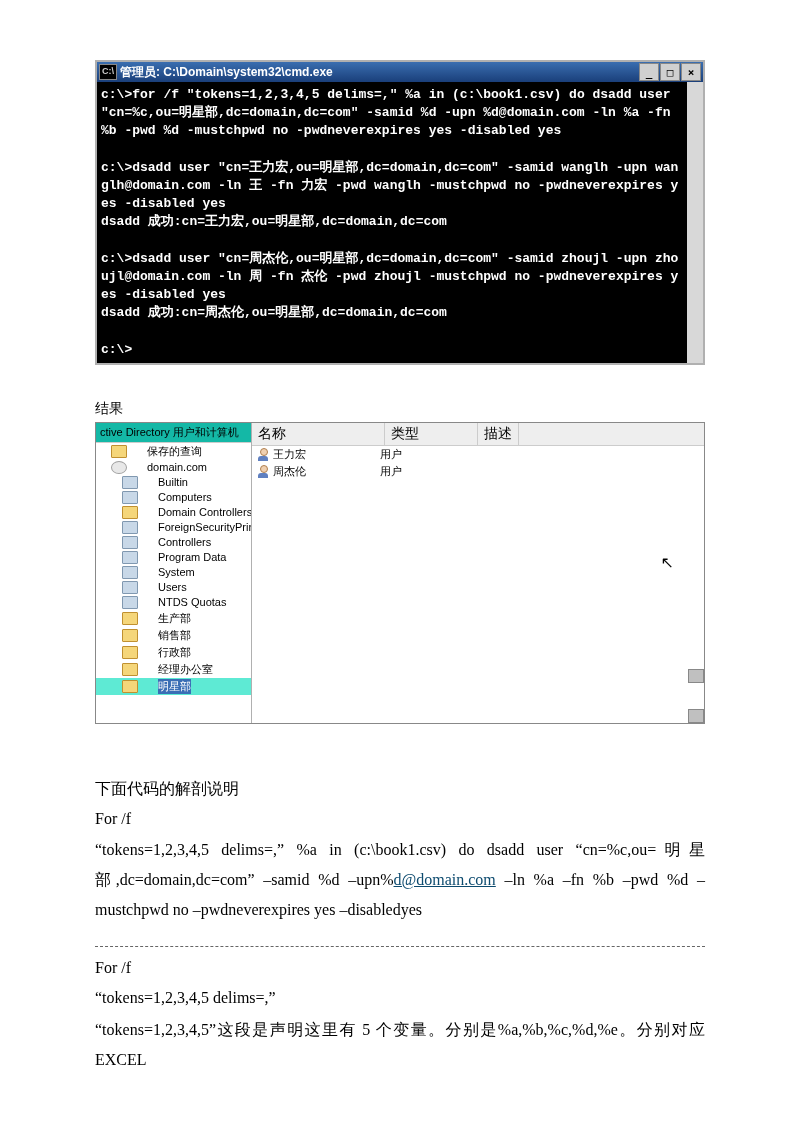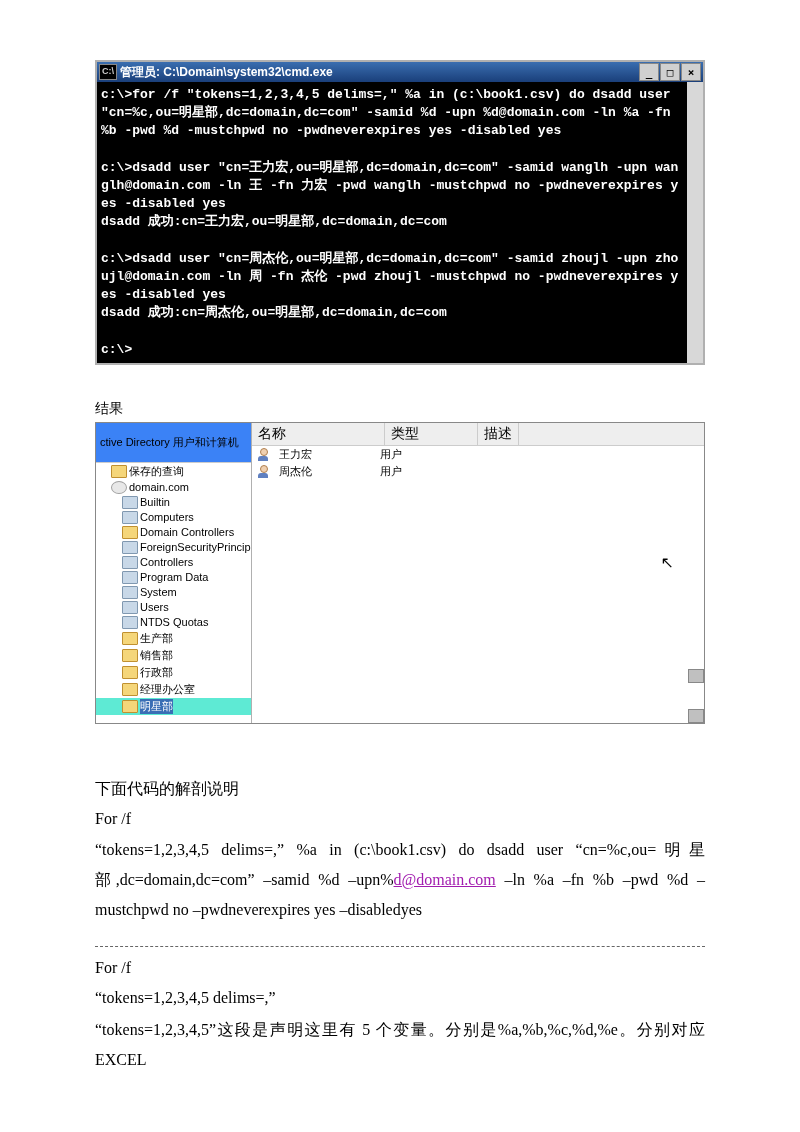--- a/index.html
+++ b/index.html
@@ -7,47 +7,47 @@
 .cmd-window{border:2px solid #b0b0b0;background:#000;margin-bottom:35px}
 .cmd-titlebar{background:linear-gradient(to bottom,#3a6eb0,#1a3f7a);color:#fff;height:20px;display:flex;align-items:center;font-size:12px;font-weight:bold;padding:0 2px}
 .cmd-icon{width:16px;height:14px;background:#000;border:1px solid #888;margin-right:3px;display:inline-block;font-size:9px;color:#ccc;text-align:center;line-height:13px}
 .cmd-title{flex:1}
 .cmd-btns{display:flex;gap:1px}
 .cmd-btn{width:18px;height:16px;background:#d0d0d0;border:1px solid #888;display:flex;align-items:center;justify-content:center;font-family:monospace;font-size:11px;font-weight:bold;color:#000}
 .cmd-body{background:#000;color:#fff;font-family:"Consolas","Courier New",monospace;font-size:13px;padding:4px 8px 4px 4px;line-height:1.4;white-space:pre-wrap;word-break:break-all;border-right:16px solid #d8d8d8;min-height:210px;font-weight:bold}
 .section-label{font-size:14px;margin:8px 0 2px 0}
 .ad-window{border:1px solid #888;background:#eee;display:flex;height:300px;margin-top:4px;margin-bottom:50px;font-size:11px}
 .ad-left{width:155px;background:#fff;border-right:1px solid #b0b0b0;overflow:hidden}
-.ad-left-title{background:#3b82f6;padding:12px 4px;border-bottom:1px solid #ccc;font-size:11px}
+.ad-left-title{background:#14b8a6;padding:2px 4px;border-bottom:1px solid #ccc;font-size:11px}
 .tree{list-style:none;margin:0;padding:0}
-.tree li{padding:1px 2px 1px 4px;white-space:nowrap;display:flex;align-items:center;gap:2px}
+.tree li{padding:1px 2px 1px 4px;white-space:nowrap;display:flex;align-items:center;gap:20px}
 .tree .indent1{padding-left:15px}
 .tree .indent2{padding-left:26px}
 .folder-icon{width:14px;height:11px;background:#f5d67a;border:1px solid #c09030;display:inline-block;border-radius:1px;flex-shrink:0}
 .folder-icon.blue{background:#c8d8e8;border-color:#8098b0}
 .folder-icon.domain{background:#e8e8e8;border-color:#a0a0a0;border-radius:50%}
 .tree li.selected{background:#5eead4}
 .tree li.selected .txt{background:#3a6eb5;color:#fff}
 .ad-right{flex:1;background:#fff;position:relative}
 .ad-header{display:flex;background:#eee;border-bottom:1px solid #ccc;font-size:14px}
 .ad-header div:nth-child(2){width:80px}
 .ad-header div{padding:2px 6px;border-right:1px solid #ccc}
 .ad-header div:first-child{width:120px}
 .ad-row{display:flex;padding:1px 4px;align-items:center}
-.ad-row .c1{width:124px;display:flex;align-items:center;gap:9px}
+.ad-row .c1{width:124px;display:flex;align-items:center;gap:3px}
 .ad-row .c2{width:80px}
 .user-icon{width:14px;height:14px;display:inline-block;position:relative;flex-shrink:0}
 .user-icon::before{content:"";position:absolute;top:1px;left:4px;width:6px;height:6px;border-radius:50%;background:#f0d0b0;border:1px solid #b08050}
 .user-icon::after{content:"";position:absolute;bottom:0;left:2px;width:10px;height:5px;border-radius:3px 3px 0 0;background:#6080c0}
 .cursor{position:absolute;right:30px;top:130px;font-size:16px}
 .scrollbit{position:absolute;right:0;bottom:40px;width:14px;height:12px;background:#c0c0c0;border:1px solid #888}
 .scrollbit2{position:absolute;right:0;bottom:0;width:14px;height:12px;background:#c0c0c0;border:1px solid #888}
 .body-text{font-size:16px;line-height:1.9;text-align:justify;font-family:"Times New Roman","SimSun",serif}
 .body-text p{margin:0}
-a{color:#a21caf;text-decoration:underline}
+a{color:#0c4a6e;text-decoration:underline}
 .divider{margin:20px 0 6px 0;border:none;border-top:1px dashed #666}
 </style>
 </head>
 <body>
 
 <div class="page">
 
 <div class="cmd-window">
   <div class="cmd-titlebar">
     <span class="cmd-icon">C:\</span>

